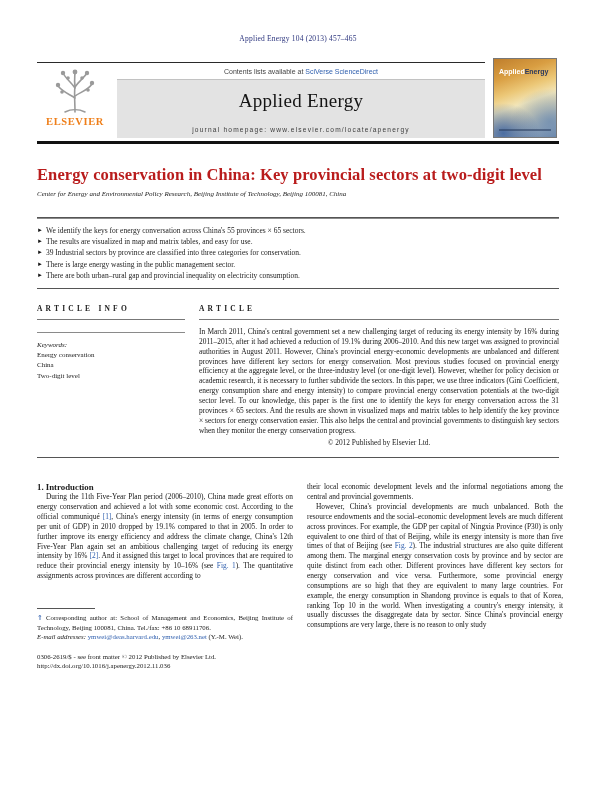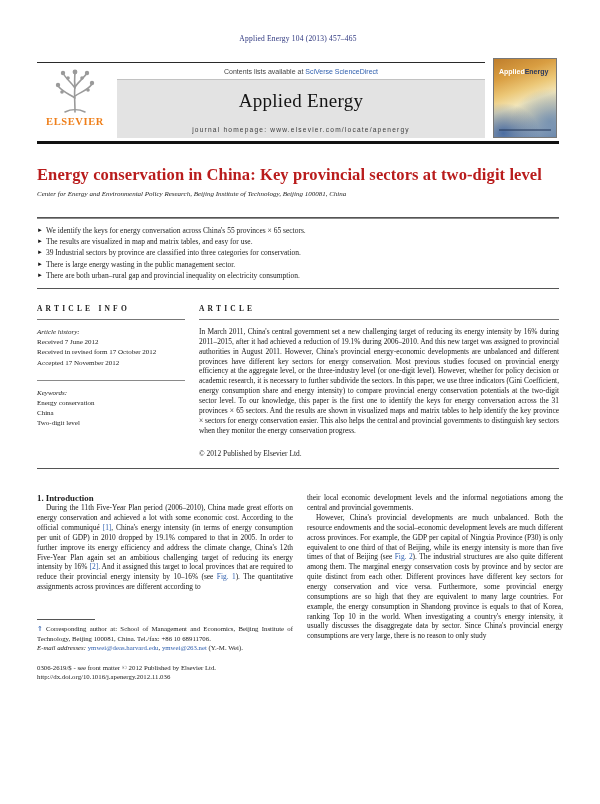--- a/index.html
+++ b/index.html
@@ -89,21 +89,21 @@
   .info-abstract { display: flex; margin-top: 0; }
   .info-col { width: 148px; flex: none; padding-top: 10px; }
   .abstract-col { flex: 1; margin-left: 14px; padding-top: 10px; }
   .col-heading-rule { border: none; border-top: 1px solid #777; margin-top: 2px; }
   .info-block { margin-top: 7px; font-size: 7px; line-height: 1.45; }
   .info-label { font-style: italic; color: #222; }
   .keywords-sep { border: none; border-top: 1px solid #8a8a8a; margin: 12px 0 6px 0; width: 100%; }
   .abstract-text {
     font-size: 7.4px; line-height: 1.33; text-align: justify; margin-top: 7px; color: #161616;
   }
-  .copyright-line { font-size: 7.4px; text-align: left; margin-top: 14px; }
+  .copyright-line { font-size: 7.4px; text-align: center; margin-top: 3px; }
   .section-bottom-rule { margin-top: 10px; }
 
   
   .body-cols { display: flex; margin-top: 24px; }
   .col { width: 256px; flex: none; }
   .col + .col { margin-left: 14px; }
   .intro-heading { font-size: 8.8px; font-weight: bold; }
   .body-par { font-size: 7.4px; line-height: 1.33; text-align: justify; color: #161616; }
   .body-par.indent { text-indent: 9px; }
   .inline-link { color: #2f5fae; text-decoration: none; cursor: pointer; }
@@ -185,26 +185,20 @@
     <li><span class="hl-bullet">►</span><span>39 Industrial sectors by province are classified into three categories for conservation.</span></li>
     <li><span class="hl-bullet">►</span><span>There is large energy wasting in the public management sector.</span></li>
     <li><span class="hl-bullet">►</span><span>There are both urban–rural gap and provincial inequality on electricity consumption.</span></li>
   </ul>
   <hr class="rule">
 
   <div class="info-abstract">
     <div class="info-col">
       <div class="small-caps-heading">ARTICLE INFO</div>
       <hr class="col-heading-rule">
-      <div class="info-block">
-        <div class="info-label">Article history:</div>
-        <div>Received 7 June 2012</div>
-        <div>Received in revised form 17 October 2012</div>
-        <div>Accepted 17 November 2012</div>
-      </div>
       <hr class="keywords-sep">
       <div class="info-block">
         <div class="info-label">Keywords:</div>
         <div>Energy conservation</div>
         <div>China</div>
         <div>Two-digit level</div>
       </div>
     </div>
     <div class="abstract-col">
       <div class="small-caps-heading">ARTICLE</div>

